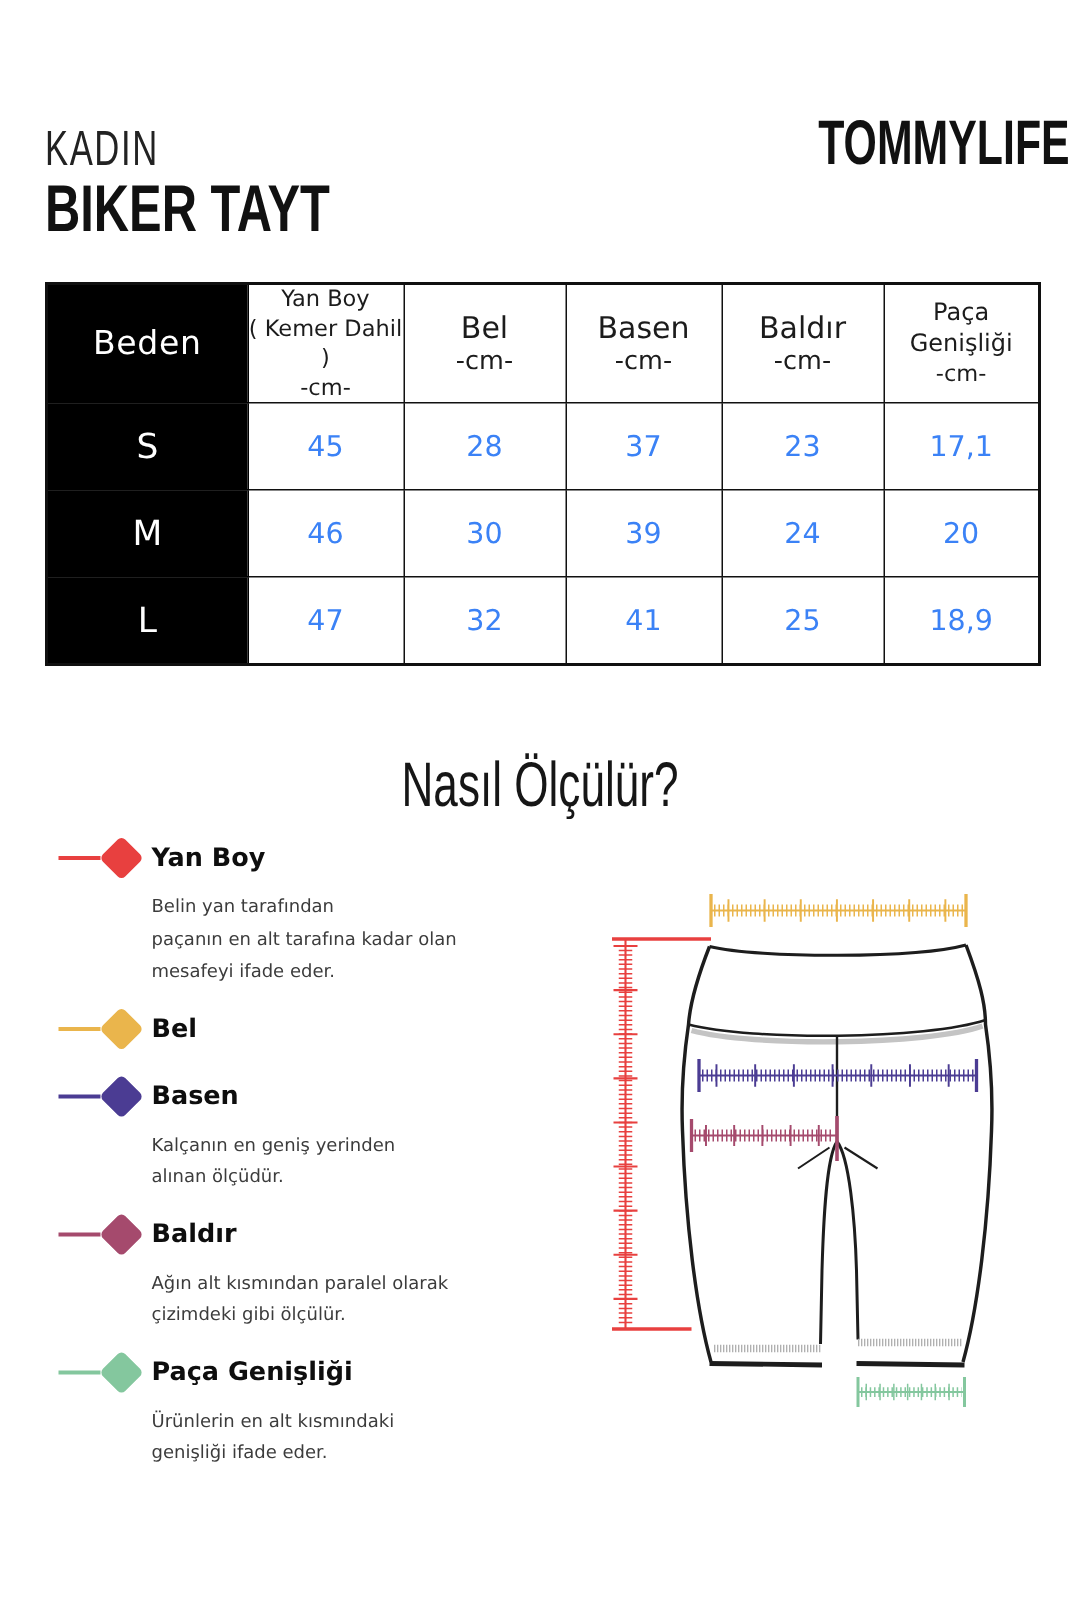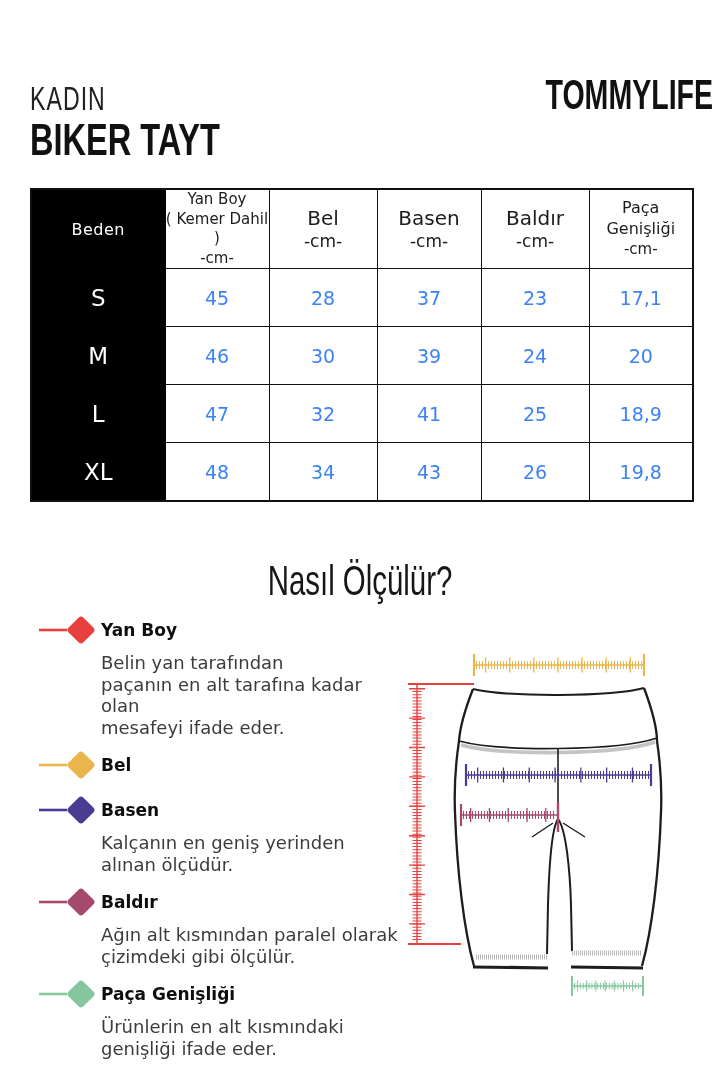--- a/index.html
+++ b/index.html
@@ -24,38 +24,38 @@
     letter-spacing:0px;transform:scaleX(0.68);transform-origin:center top;line-height:1;
     margin-top:2px;color:#111;white-space:nowrap;}
   
   .size-table{border-collapse:collapse;margin:12px 0 0 30px;width:662px;table-layout:fixed;
     border:2px solid #101010;}
   .size-table th,.size-table td{border:1.5px solid #101010;text-align:center;
     vertical-align:middle;padding:0;font-weight:400;}
   .size-table td{font-size:19px;height:57px;color:#3b82f6;}
   .size-table thead th{height:62px;}
   .dark-cell{background:#000;color:#fff;border:1.5px solid #000 !important;}
-  .corner-cell{font-size:16px;letter-spacing:0.5px;}
+  .corner-cell{font-size:22px;letter-spacing:0.5px;}
   .size-cell{font-size:23px;}
   .th-main{display:block;font-size:20px;line-height:1.25;}
   .th-sub{display:block;font-size:20px;line-height:1.25;}
   .th-unit{display:block;font-size:17px;line-height:1.25;}
   .th-small .th-main,.th-small .th-sub,.th-small .th-unit{font-size:15px;line-height:1.3;}
   .th-two .th-main,.th-two .th-sub{font-size:16px;line-height:1.3;}
   .th-two .th-unit{font-size:15px;line-height:1.3;}
   
   .howto-title{margin-top:56px;text-align:center;font-family:"Liberation Sans",sans-serif;
     font-size:42px;font-weight:400;line-height:1.1;transform:scaleX(0.70);color:#161616;}
   .howto-body{display:flex;align-items:flex-start;padding-left:38px;margin-top:8px;}
   .legend{width:362px;flex:none;}
   .legend-item{margin-bottom:9px;}
   .item-head{display:flex;align-items:center;}
   .marker{flex:none;display:block;}
   .item-label{font-size:17px;font-weight:700;color:#0e0e0e;line-height:22px;margin-left:3px;}
-  .item-desc{margin:4px 0 0 63px;font-size:18px;line-height:21.5px;color:#3c3c3c;
+  .item-desc{margin:4px 0 0 63px;font-size:12px;line-height:21.5px;color:#3c3c3c;
     white-space:pre-line;}
   .diagram-wrap{margin-top:30px;flex:none;}
 </style>
 </head>
 <body>
 
 <div class="brand-header">
   <div class="title-block">
     <div class="category">KADIN</div>
     <div class="product">BIKER TAYT</div>
@@ -130,28 +130,20 @@
       <td>20</td>
     </tr>
     <tr>
       <th class="dark-cell size-cell">L</th>
       <td>47</td>
       <td>32</td>
       <td>41</td>
       <td>25</td>
       <td>18,9</td>
     </tr>
-    <tr>
-      <th class="dark-cell size-cell">XL</th>
-      <td>48</td>
-      <td>34</td>
-      <td>43</td>
-      <td>26</td>
-      <td>19,8</td>
-    </tr>
   </tbody>
 </table>
 
 <div class="howto-title">Nasıl Ölçülür?</div>
 
 <div class="howto-body">
   <div class="legend">
 
     <div class="legend-item">
       <div class="item-head">

